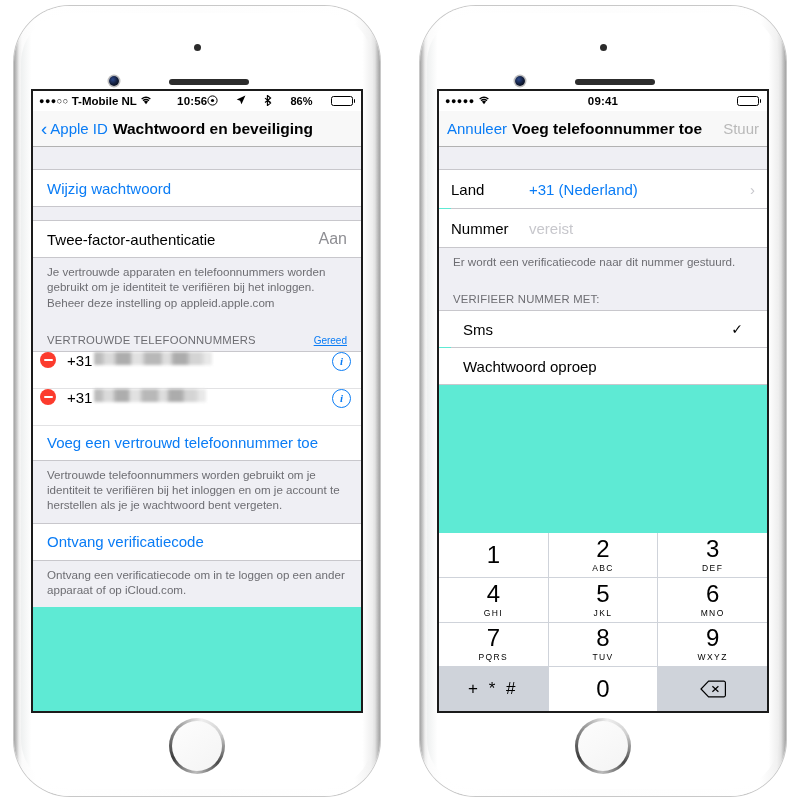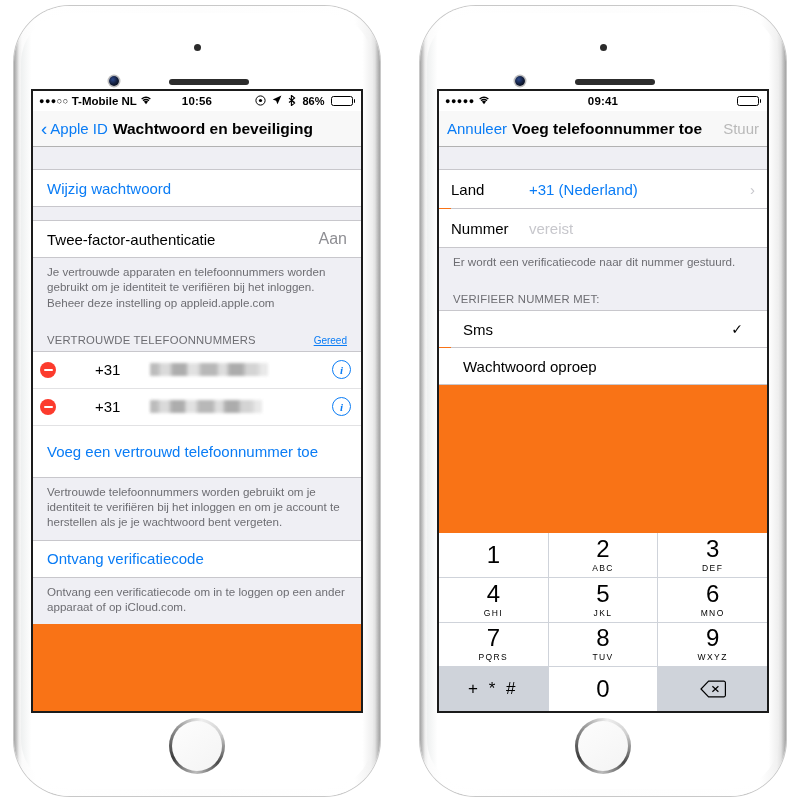--- a/index.html
+++ b/index.html
@@ -37,66 +37,66 @@
 
   
   .screen{position:absolute;left:19px;top:85px;width:328px;height:620px;overflow:hidden;
           background:#ececed;box-shadow:0 0 0 2px #1b1b1b;}
 
   
   .statusbar{height:20px;background:#fff;display:flex;align-items:center;
              padding:0 6px;font-size:11.5px;font-weight:bold;color:#000;}
   .sb-left{display:flex;align-items:center;gap:3px;flex:1;}
   .sb-mid{font-size:11.5px;font-weight:bold;letter-spacing:.2px;}
-  .sb-right{display:flex;align-items:center;gap:6px;flex:1;justify-content:flex-end;font-size:11px;}
+  .sb-right{display:flex;align-items:center;gap:18px;flex:1;justify-content:flex-end;font-size:11px;}
   .dots{letter-spacing:.5px;font-size:9px;line-height:1;}
   .wifi{display:inline-block;}
   .batt{display:inline-flex;align-items:center;}
   .batt .shell{width:22px;height:10px;border:1px solid #000;border-radius:2.5px;padding:1px;box-sizing:border-box;}
   .batt .fill{height:100%;background:#000;border-radius:1px;}
   .batt .cap{width:1.5px;height:4px;background:#000;margin-left:1px;border-radius:0 1px 1px 0;}
 
   
   .navbar{height:36px;background:#f8f8f8;border-bottom:1px solid #b2b2b2;
           display:flex;align-items:center;position:relative;padding:0 8px;box-sizing:border-box;}
   .nav-back{display:flex;align-items:center;color:#0a7cf5;font-size:15px;gap:2px;cursor:pointer;}
   .chev-left{font-size:19px;line-height:1;font-weight:500;margin-right:1px;}
   .nav-title{font-size:15.5px;font-weight:bold;color:#000;margin-left:5px;}
   .nav-l{color:#0a7cf5;font-size:15px;cursor:pointer;}
   .nav-r{color:#b9b9b9;font-size:15px;margin-left:auto;}
 
-  .content{height:calc(100% - 56px);overflow:hidden;background:#f97316;}
+  .content{height:calc(100% - 56px);overflow:hidden;background:#5eead4;}
 
   .gap{height:22px;background:#efeff4;}
   .gap.s{height:13px;}
 
   .cell{background:#fff;padding:0 14px;height:38px;display:flex;align-items:center;
         border-top:1px solid #c8c7cc;border-bottom:1px solid #c8c7cc;box-sizing:border-box;}
   .cell .lbl{font-size:15px;color:#000;}
   .cell .blue{font-size:15px;color:#0a7cf5;}
   .cell .val{margin-left:auto;font-size:16px;color:#8e8e93;}
 
   .footnote{padding:6px 14px 10px;font-size:11.6px;line-height:1.32;color:#6d6d72;background:#efeff4;}
   .sechdr{padding:14px 14px 5px;font-size:11.3px;color:#6d6d72;letter-spacing:.2px;
           display:flex;align-items:flex-end;background:#efeff4;}
   .sechdr .done{margin-left:auto;color:#0a7cf5;font-size:10px;letter-spacing:0;cursor:pointer;text-decoration:underline;}
 
-  .numrow{background:#fff;height:37px;display:flex;align-items:center;padding:0 10px 0 7px;
-          border-top:1px solid #c8c7cc;box-sizing:border-box;gap:28px;}
+  .numrow{background:#fff;height:37px;display:flex;align-items:flex-start;padding:0 10px 0 7px;
+          border-top:1px solid #c8c7cc;box-sizing:border-box;}
   .numrow + .numrow{border-top:1px solid #e2e2e4;}
   .minus{width:16px;height:16px;border-radius:50%;background:#fc3b2d;position:relative;flex:0 0 auto;}
   .minus::after{content:"";position:absolute;left:3.5px;top:7px;width:9px;height:2px;background:#fff;border-radius:1px;}
   .numrow .pfx{font-size:15px;color:#000;margin-left:11px;}
   .blurbar{height:13px;margin-left:2px;border-radius:1px;
      background:linear-gradient(90deg,#b9b9b9 0 6%,#d9d9d9 10% 16%,#a9a9a9 20% 30%,#e0e0e0 33% 40%,#b5b5b5 44% 56%,#dcdcdc 59% 64%,#a8a8a8 68% 78%,#d2d2d2 82% 90%,#e8e8e8 95% 100%);
      filter:blur(1.6px);opacity:.95;}
   .info{margin-left:auto;width:17px;height:17px;border-radius:50%;border:1.4px solid #0a7cf5;
         color:#0a7cf5;font-size:11px;display:flex;align-items:center;justify-content:center;
         font-family:"Liberation Serif",serif;font-style:italic;font-weight:bold;cursor:pointer;}
-  .addrow{background:#fff;height:53px;display:flex;align-items:center;padding:8px 14px;
+  .addrow{background:#fff;height:36px;display:flex;align-items:center;padding:8px 14px;
           border-top:1px solid #e2e2e4;border-bottom:1px solid #c8c7cc;box-sizing:border-box;}
   .addrow span{color:#0a7cf5;font-size:15px;}
 
   
   .formcell{background:#fff;height:38px;display:flex;align-items:center;padding:0 12px;box-sizing:border-box;}
   .formcell .flabel{font-size:15px;color:#000;width:78px;flex:0 0 auto;}
   .formcell .fvalue{font-size:15px;color:#0a7cf5;}
   .formcell .fph{font-size:15px;color:#c7c7cc;}
   .formcell .chev{margin-left:auto;color:#c7c7cc;font-size:15px;}
   .sep{height:1px;background:#c8c7cc;margin-left:12px;}

